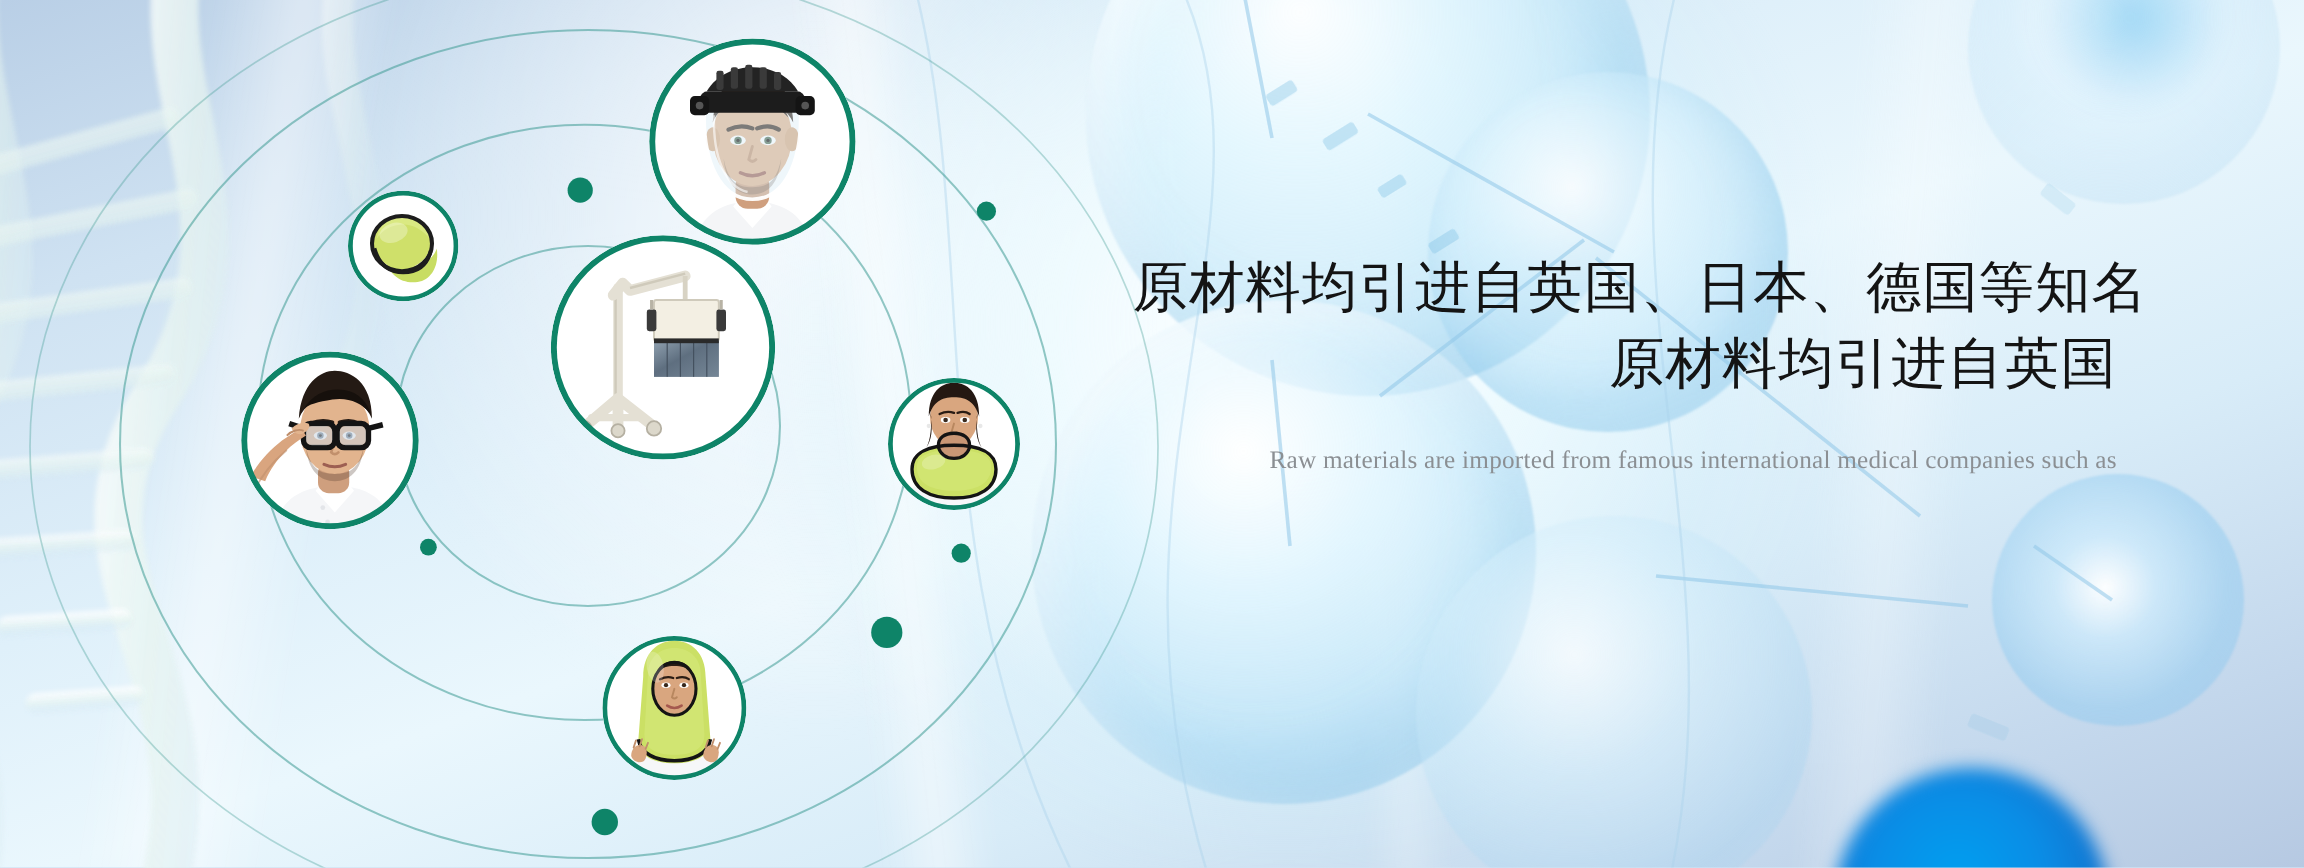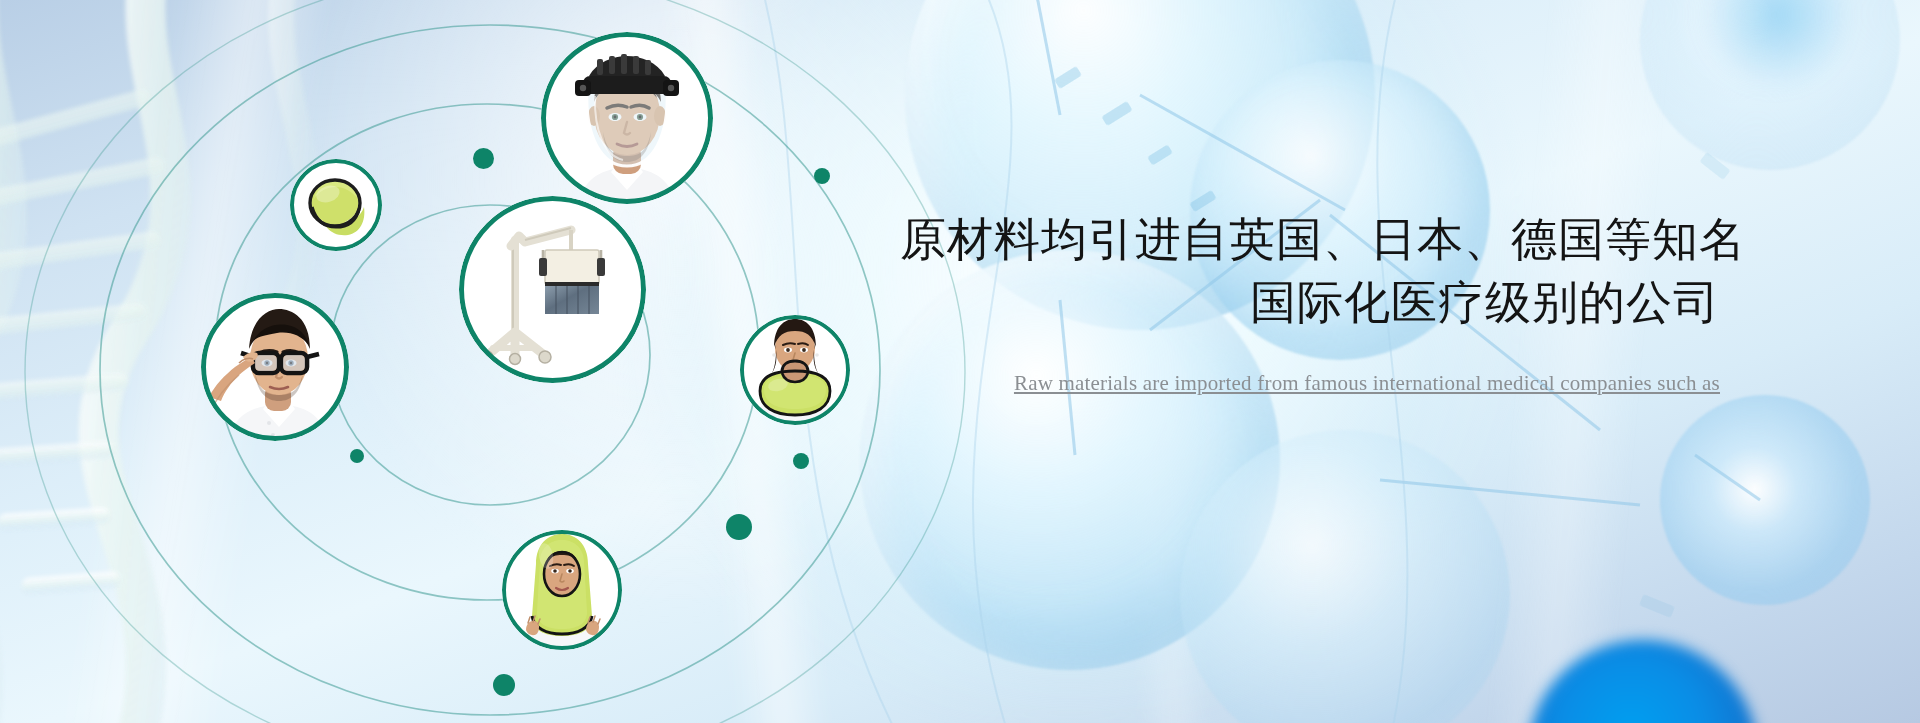--- a/index.html
+++ b/index.html
@@ -87,35 +87,35 @@
     position:absolute;inset:0;border-radius:50%;
     border-style:solid;border-color:#0e8468;pointer-events:none;
   }
   .bubble .art{position:absolute;inset:0;}
 
   
   .dot{position:absolute;border-radius:50%;background:#0e8468;}
 
   
   .textblock{
-    position:absolute;left:900px;top:208px;width:820px;text-align:right;
+    position:absolute;left:944px;top:208px;width:820px;text-align:right;
   }
   .headline{
     font-family:"Liberation Sans", sans-serif;
     font-size:46px;line-height:1.38;font-weight:400;color:#141414;
     letter-spacing:1px;white-space:nowrap;
   }
   .headline .l2{display:block;}
   .subtitle{
     margin-top:30px;
     font-family:"Liberation Serif", serif;
     font-size:21px;line-height:1.75;color:#8b8f93;font-weight:400;
     letter-spacing:.2px;
   }
-  .subtitle .sl{display:block;text-decoration:underline;}
+  .subtitle .sl{display:block;}
 </style>
 </head>
 <body>
 
 <div class="stage">
 
   <div class="bg-base"></div>
   <div class="bg-glow2"></div>
   <div class="bg-glow"></div>
 
@@ -484,20 +484,20 @@
 
         <ellipse cx="44" cy="26" rx="7" ry="13" fill="#ffffff" opacity=".22" transform="rotate(-10 44 26)"></ellipse>
       </g>
     </svg>
     <div class="ring" style="border-width:4px;"></div>
   </div>
 
   <div class="textblock">
     <div class="headline">
       <span class="l1">原材料均引进自英国、日本、德国等知名</span>
-      <span class="l2">国际化医疗级别的公司</span>
+      <span class="l2">原材料均引进自英国</span>
     </div>
     <div class="subtitle">
       <span class="sl">Raw materials are imported from famous international medical companies such as</span>
     </div>
   </div>
 
 </div>
 
 </body></html>

